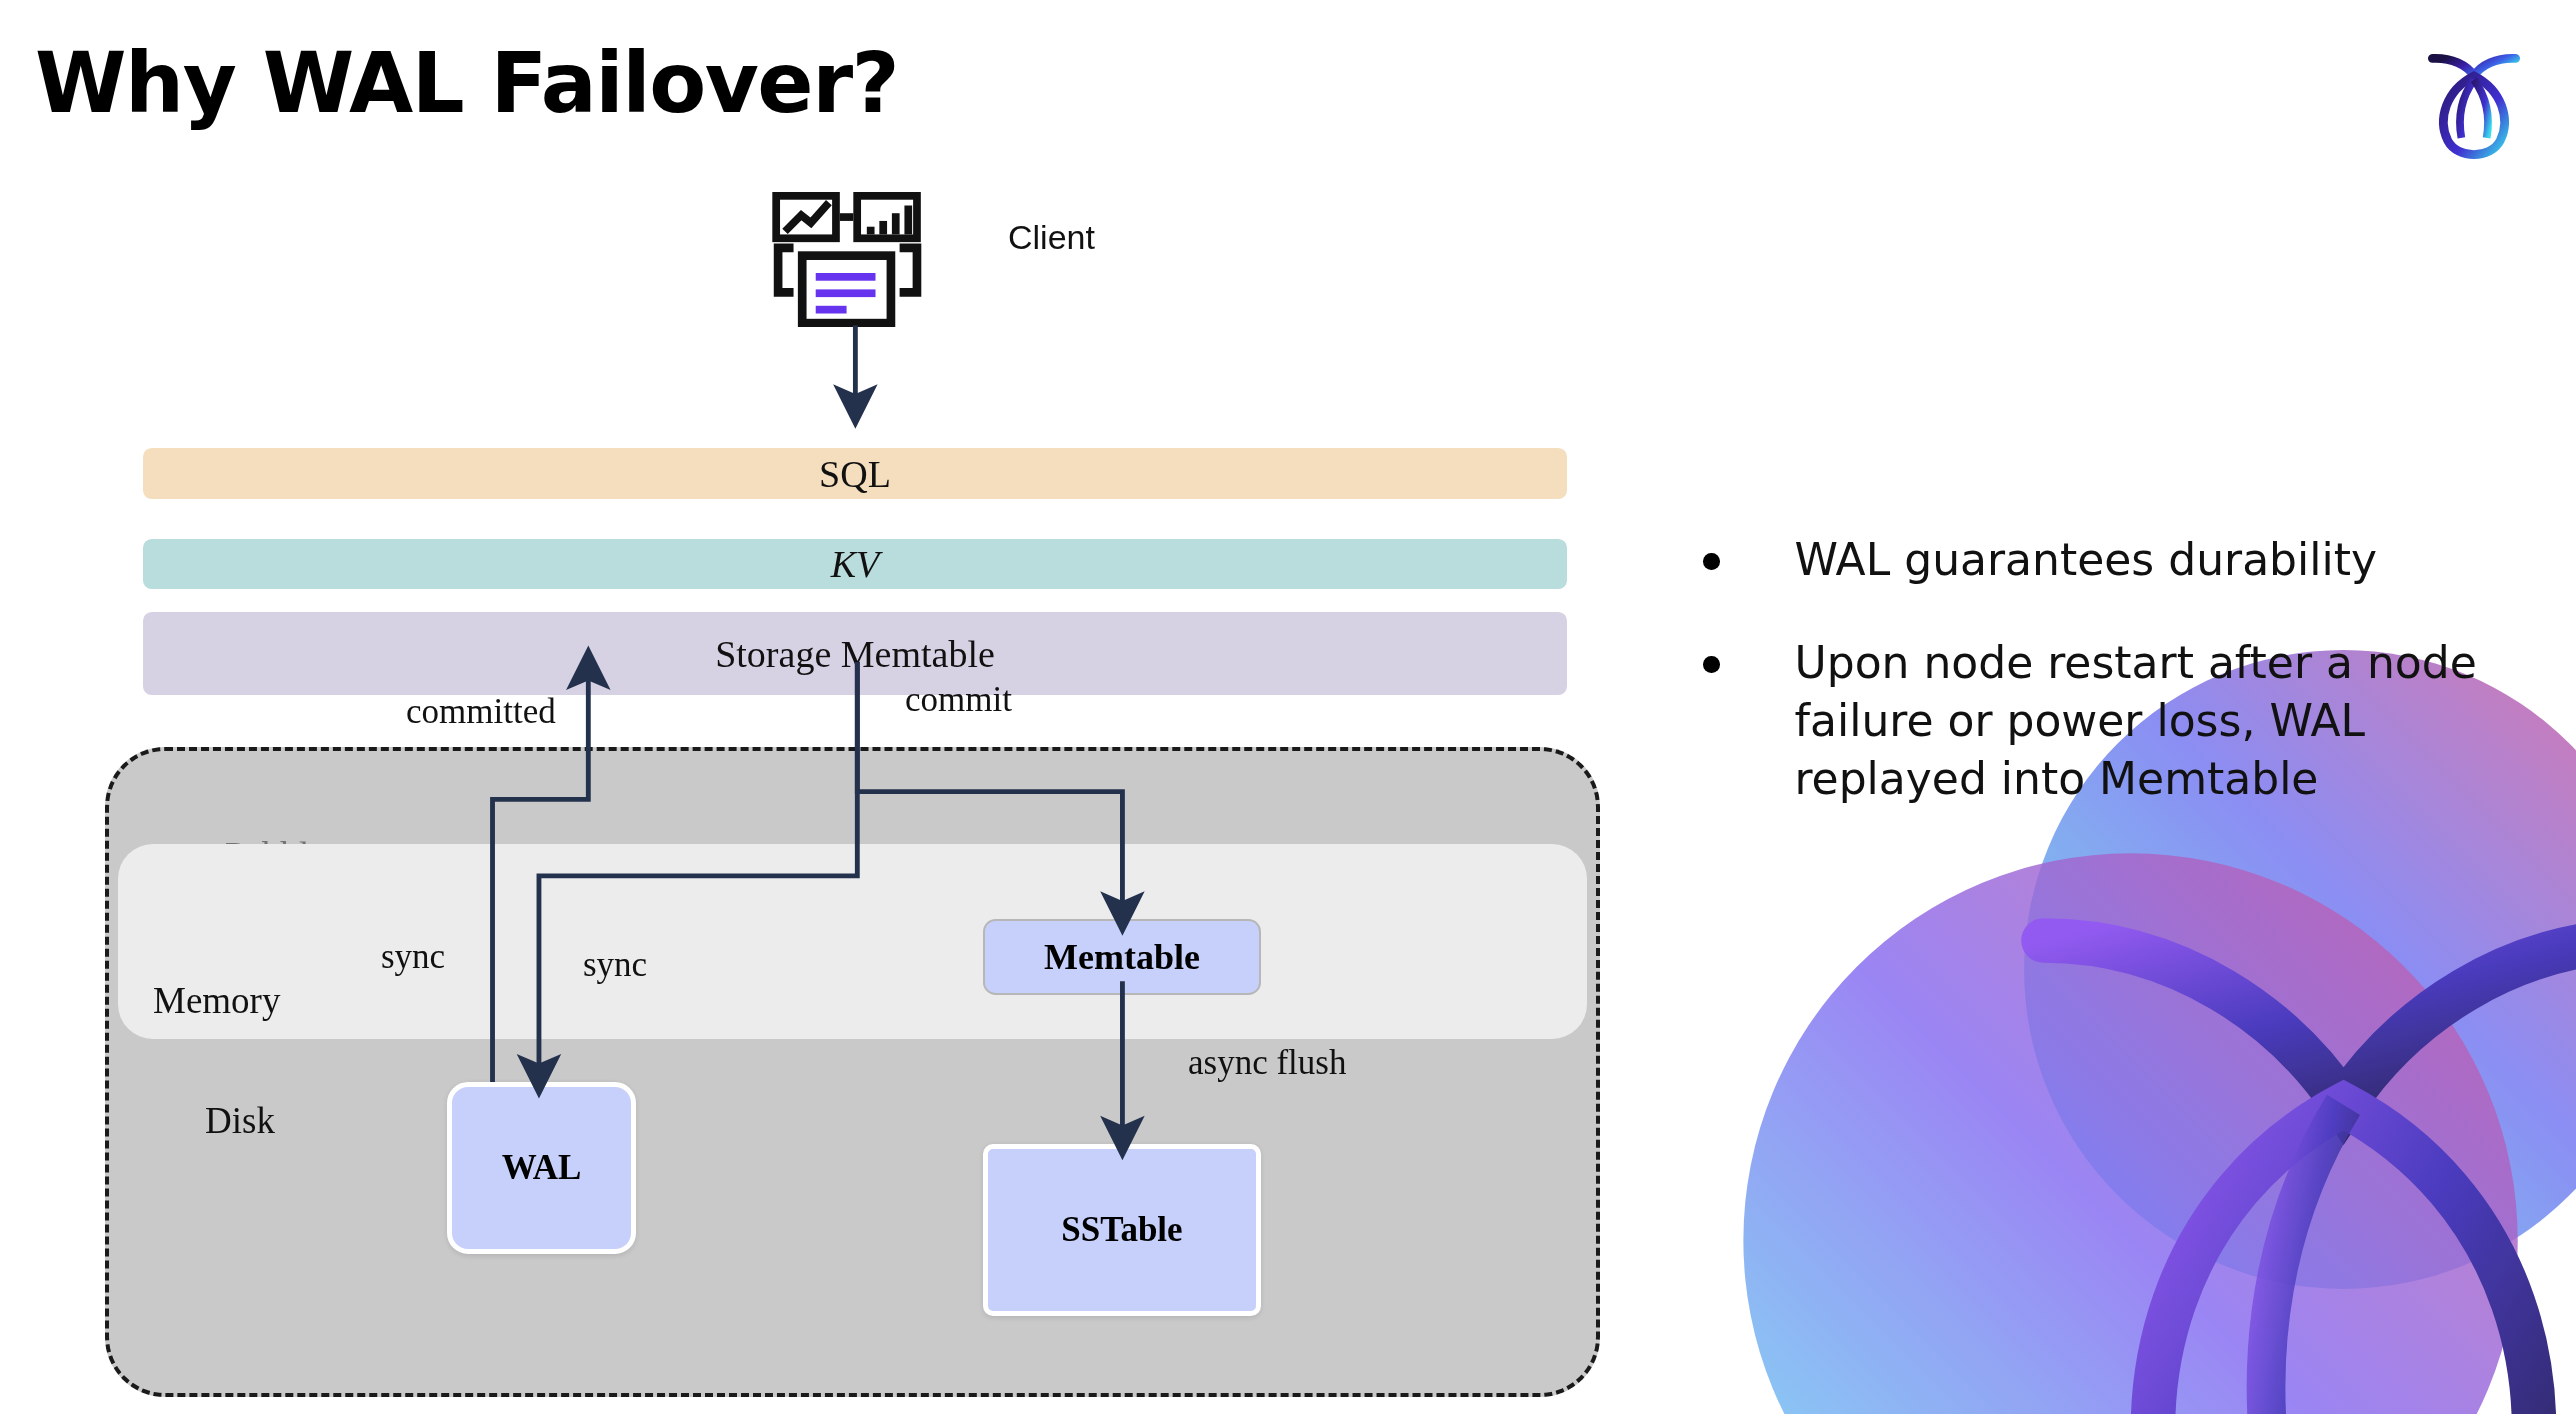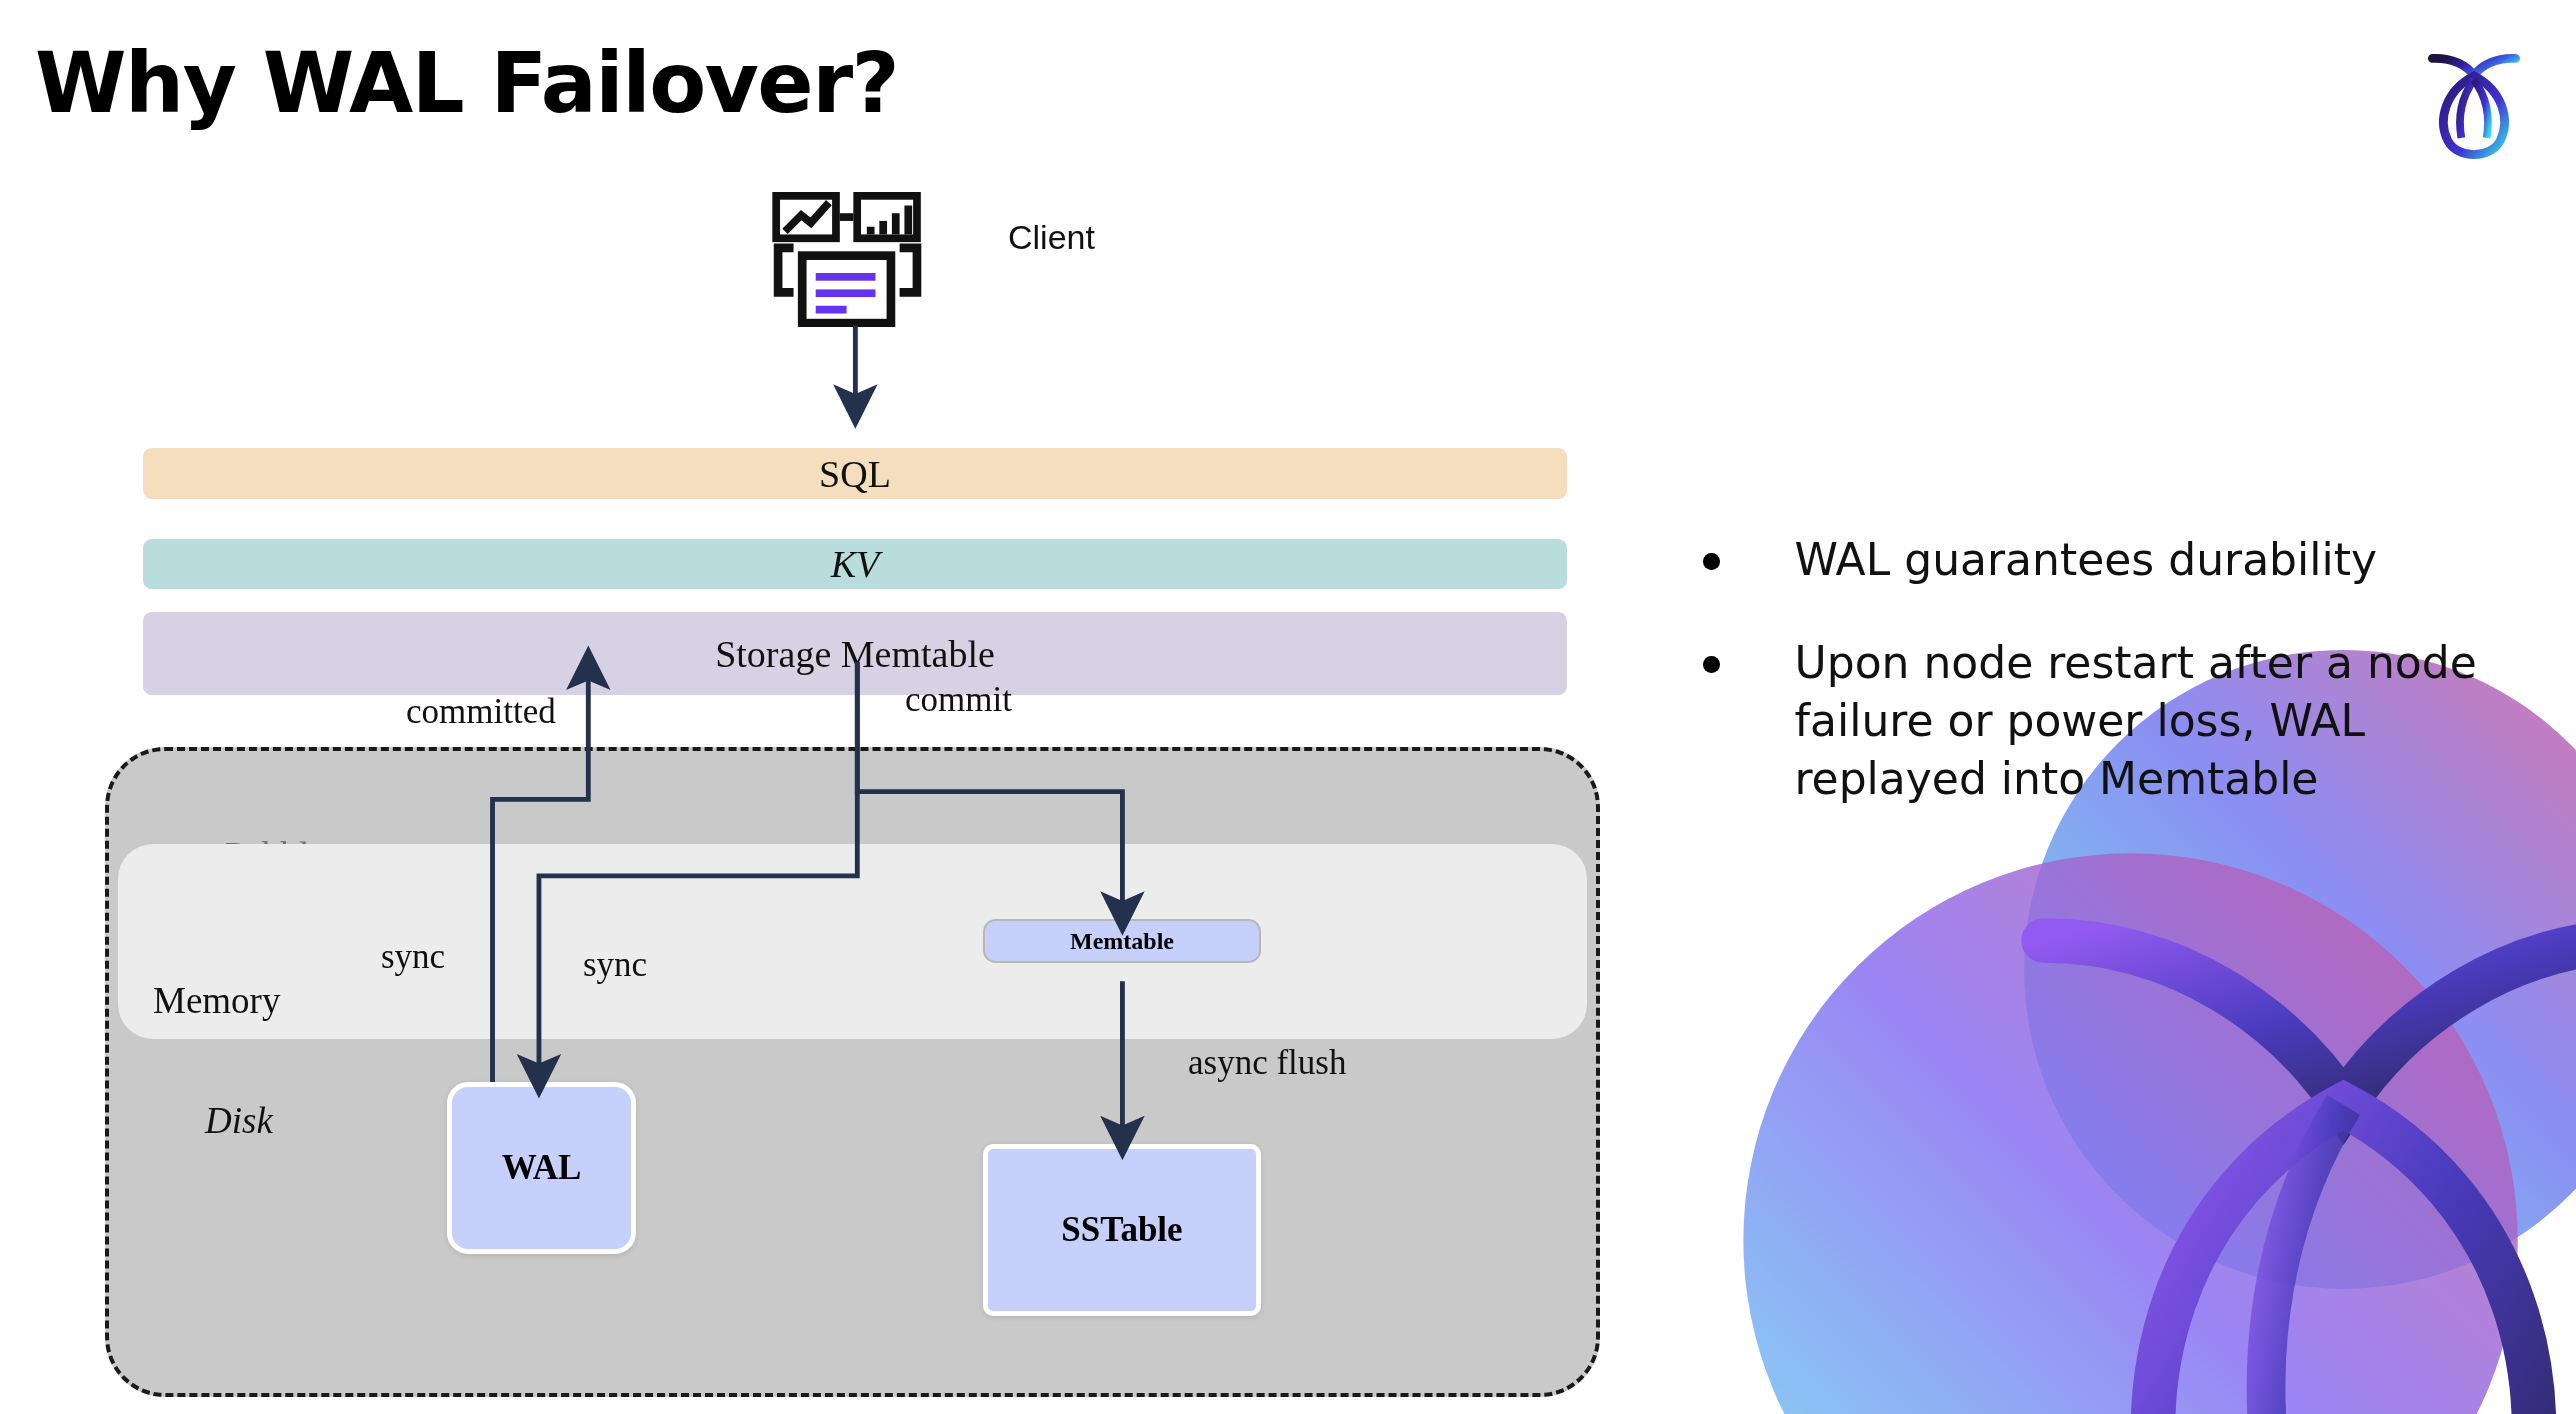--- a/index.html
+++ b/index.html
@@ -55,32 +55,32 @@
   #memory-box {
     position:absolute; left:118px; top:844px; width:1469px; height:195px;
     background:#ECECEC; border-radius:35px;
   }
   #memory-label {
     position:absolute; left:153px; top:979px;
     font-family:"Liberation Serif", serif; font-size:37px; color:#111;
   }
   #disk-label {
     position:absolute; left:205px; top:1099px;
-    font-family:"Liberation Serif", serif; font-size:37px; color:#111;font-style:italic;
+    font-family:"Liberation Serif", serif; font-size:37px; color:#111;
   }
 
   
   .node {
     position:absolute; background:#C6D0FA;
     display:flex; align-items:center; justify-content:center;
     font-family:"Liberation Serif", serif; font-weight:bold; color:#000;
   }
   #node-memtable {
-    left:983px; top:919px; width:278px; height:44px;
-    font-size:24px; border-radius:12.6px;
+    left:983px; top:919px; width:278px; height:76px;
+    font-size:36px; border-radius:12.6px;
     border:2.9px solid #B7B7B7;
   }
   #node-wal {
     left:447px; top:1082px; width:189px; height:172px;
     font-size:35px; border-radius:21px;
     border:5.8px solid #ffffff;
     box-shadow:0 1.9px 4.8px rgba(0,0,0,0.10);
   }
   #node-sstable {
     left:983px; top:1144px; width:278px; height:172px;

